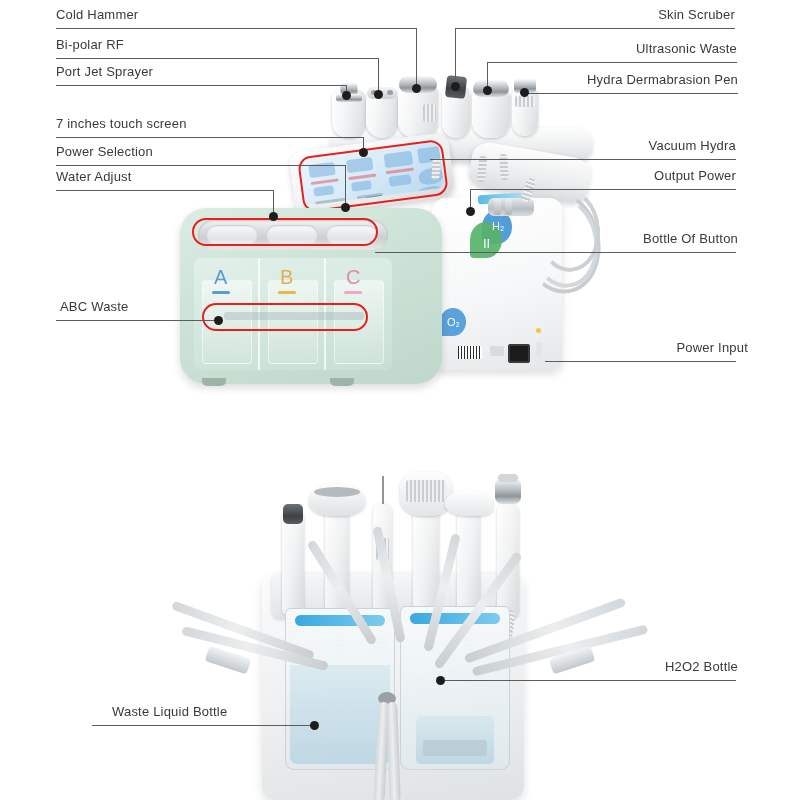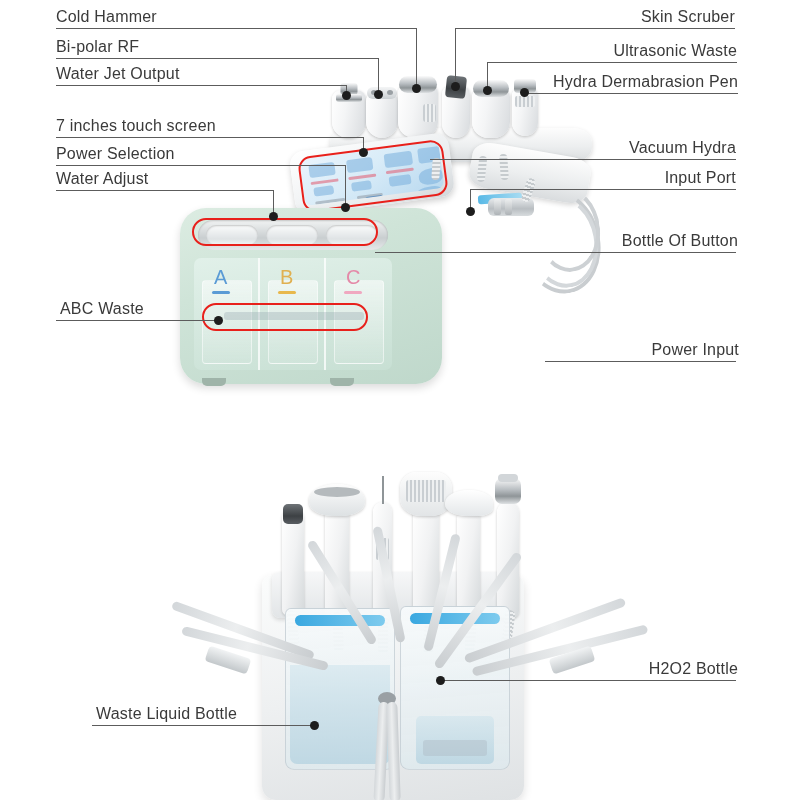--- a/index.html
+++ b/index.html
@@ -10,21 +10,21 @@
   }
   #stage{
     position:relative;
     width:800px;height:800px;
     background:#ffffff;
     overflow:hidden;
   }
   
   .callout{
     position:absolute;
-    font-size:16px;
+    font-size:13px;
     color:#3a3a3a;
     letter-spacing:.2px;
     white-space:nowrap;
     line-height:1.1;
   }
   .callout.right{text-align:right;}
   
   .rule{
     position:absolute;
     height:0;
@@ -312,20 +312,33 @@
         <div class="ui-tile" style="left:116px;top:26px;width:24px;height:16px;border-radius:50% 40% 45% 40%;"></div>
         <div class="ui-chip grey" style="left:10px;top:44px;width:30px;"></div>
         <div class="ui-chip grey" style="left:52px;top:44px;width:26px;"></div>
         <div class="ui-tile" style="left:112px;top:44px;width:26px;height:11px;border-radius:50% 40% 40% 45%;"></div>
         <div class="ui-tile" style="left:60px;top:46px;width:18px;height:8px;background:rgba(70,130,190,.7);"></div>
       </div>
     </div>
 
     <div class="redbox" style="left:300px;top:148px;width:146px;height:56px;transform:rotate(-7.5deg);border-radius:13px;"></div>
 
+    <div id="white-body" style="left:432px;top:198px;width:130px;height:172px;">
+      <div class="badge" style="left:50px;top:12px;width:30px;height:34px;background:#3f93d6;opacity:.9;"></div>
+      <div class="badge" style="left:38px;top:24px;width:32px;height:36px;background:#57b36a;opacity:.92;"></div>
+      <div class="badge-text" style="left:60px;top:22px;">H₂</div>
+      <div class="badge-text" style="left:51px;top:38px;font-size:13px;">II</div>
+      <div class="badge" style="left:8px;top:110px;width:26px;height:28px;background:#3f93d6;opacity:.85;"></div>
+      <div class="badge-text" style="left:15px;top:118px;">O₂</div>
+      <div id="barcode" style="left:26px;top:148px;width:24px;height:13px;"></div>
+      <div id="power-socket" style="left:76px;top:146px;width:22px;height:19px;"></div>
+      <div style="position:absolute;left:58px;top:148px;width:14px;height:10px;background:#d9dcde;border-radius:2px;"></div>
+      <div style="position:absolute;left:104px;top:144px;width:6px;height:16px;background:#e3e6e8;border-radius:2px;"></div>
+      <div style="position:absolute;left:104px;top:130px;width:5px;height:5px;background:#f0c838;border-radius:50%;"></div>
+    </div>
 
     <div id="blue-strip" style="left:478px;top:194px;width:44px;height:9px;transform:rotate(-4deg);"></div>
     <div id="out-port" style="left:488px;top:198px;width:46px;height:18px;"></div>
     <div style="position:absolute;left:494px;top:199px;width:7px;height:16px;background:linear-gradient(180deg,#eceeef,#aeb3b7);border-radius:2px;"></div>
     <div style="position:absolute;left:505px;top:199px;width:7px;height:16px;background:linear-gradient(180deg,#eceeef,#aeb3b7);border-radius:2px;"></div>
 
     <div class="cable" style="left:520px;top:190px;width:72px;height:96px;border-color:#c9cdd0;border-top-color:transparent;border-left-color:transparent;transform:rotate(-12deg);"></div>
     <div class="cable" style="left:528px;top:196px;width:62px;height:84px;border-color:#d4d8db;border-top-color:transparent;border-left-color:transparent;transform:rotate(-10deg);"></div>
     <div class="cable" style="left:536px;top:188px;width:56px;height:76px;border-color:#cdd1d4;border-top-color:transparent;border-left-color:transparent;transform:rotate(-6deg);"></div>
     <div class="cordwrap" style="left:524px;top:178px;width:9px;height:24px;transform:rotate(18deg);"></div>
@@ -367,21 +380,21 @@
   <div class="callout" style="left:56px;top:8px;">Cold Hammer</div>
   <div class="rule" style="left:56px;top:28px;width:360px;"></div>
   <div class="lead-v" style="left:416px;top:28px;height:60px;"></div>
   <div class="dot" style="left:412px;top:84px;"></div>
 
   <div class="callout" style="left:56px;top:38px;">Bi-polar RF</div>
   <div class="rule" style="left:56px;top:58px;width:322px;"></div>
   <div class="lead-v" style="left:378px;top:58px;height:36px;"></div>
   <div class="dot" style="left:374px;top:90px;"></div>
 
-  <div class="callout" style="left:56px;top:65px;">Water Jet Output</div>
+  <div class="callout" style="left:56px;top:65px;">Port Jet Sprayer</div>
   <div class="rule" style="left:56px;top:85px;width:290px;"></div>
   <div class="lead-v" style="left:346px;top:85px;height:10px;"></div>
   <div class="dot" style="left:342px;top:91px;"></div>
 
   <div class="callout" style="left:56px;top:117px;">7 inches touch screen</div>
   <div class="rule" style="left:56px;top:137px;width:307px;"></div>
   <div class="lead-v" style="left:363px;top:137px;height:14px;"></div>
   <div class="dot" style="left:359px;top:148px;"></div>
 
   <div class="callout" style="left:56px;top:145px;">Power Selection</div>
@@ -409,29 +422,29 @@
   <div class="dot" style="left:483px;top:86px;"></div>
 
   <div class="callout right" style="right:62px;top:73px;">Hydra Dermabrasion Pen</div>
   <div class="rule" style="left:524px;top:93px;width:214px;"></div>
   <div class="lead-v" style="left:524px;top:93px;height:4px;"></div>
   <div class="dot" style="left:520px;top:88px;"></div>
 
   <div class="callout right" style="right:64px;top:139px;">Vacuum Hydra</div>
   <div class="rule" style="left:430px;top:159px;width:306px;"></div>
 
-  <div class="callout right" style="right:64px;top:169px;">Input Port</div>
+  <div class="callout right" style="right:64px;top:169px;">Output Power</div>
   <div class="rule" style="left:470px;top:189px;width:266px;"></div>
   <div class="lead-v" style="left:470px;top:189px;height:22px;"></div>
   <div class="dot" style="left:466px;top:207px;"></div>
 
   <div class="callout right" style="right:62px;top:232px;">Bottle Of Button</div>
   <div class="rule" style="left:375px;top:252px;width:361px;"></div>
 
-  <div class="callout right" style="right:61px;top:341px;">Power Input</div>
+  <div class="callout right" style="right:52px;top:341px;">Power Input</div>
   <div class="rule" style="left:545px;top:361px;width:191px;"></div>
 
   <div id="lower">
 
     <div id="lower-base" style="left:262px;top:145px;width:262px;height:225px;"></div>
 
     <div id="lower-rack" style="left:272px;top:142px;width:244px;height:46px;"></div>
 
     <div class="wand" style="left:282px;top:78px;width:22px;height:108px;">
       <div class="stem"></div>
@@ -497,17 +510,17 @@
     <div class="cord" style="left:388px;top:272px;width:11px;height:100px;transform:rotate(-2deg);"></div>
 
     <div style="position:absolute;left:206px;top:222px;width:44px;height:16px;background:linear-gradient(180deg,#f1f3f4,#c3c8cb);border-radius:4px;transform:rotate(18deg);"></div>
     <div style="position:absolute;left:550px;top:222px;width:44px;height:16px;background:linear-gradient(180deg,#f1f3f4,#c3c8cb);border-radius:4px;transform:rotate(-18deg);"></div>
   </div>
 
   <div class="callout right" style="right:62px;top:660px;">H2O2 Bottle</div>
   <div class="rule" style="left:440px;top:680px;width:296px;"></div>
   <div class="dot" style="left:436px;top:676px;"></div>
 
-  <div class="callout" style="left:96px;top:705px;text-align:right;">Waste Liquid Bottle</div>
+  <div class="callout" style="left:112px;top:705px;text-align:right;">Waste Liquid Bottle</div>
   <div class="rule" style="left:92px;top:725px;width:222px;"></div>
   <div class="dot" style="left:310px;top:721px;"></div>
 
 </div>
 
 </body></html>

